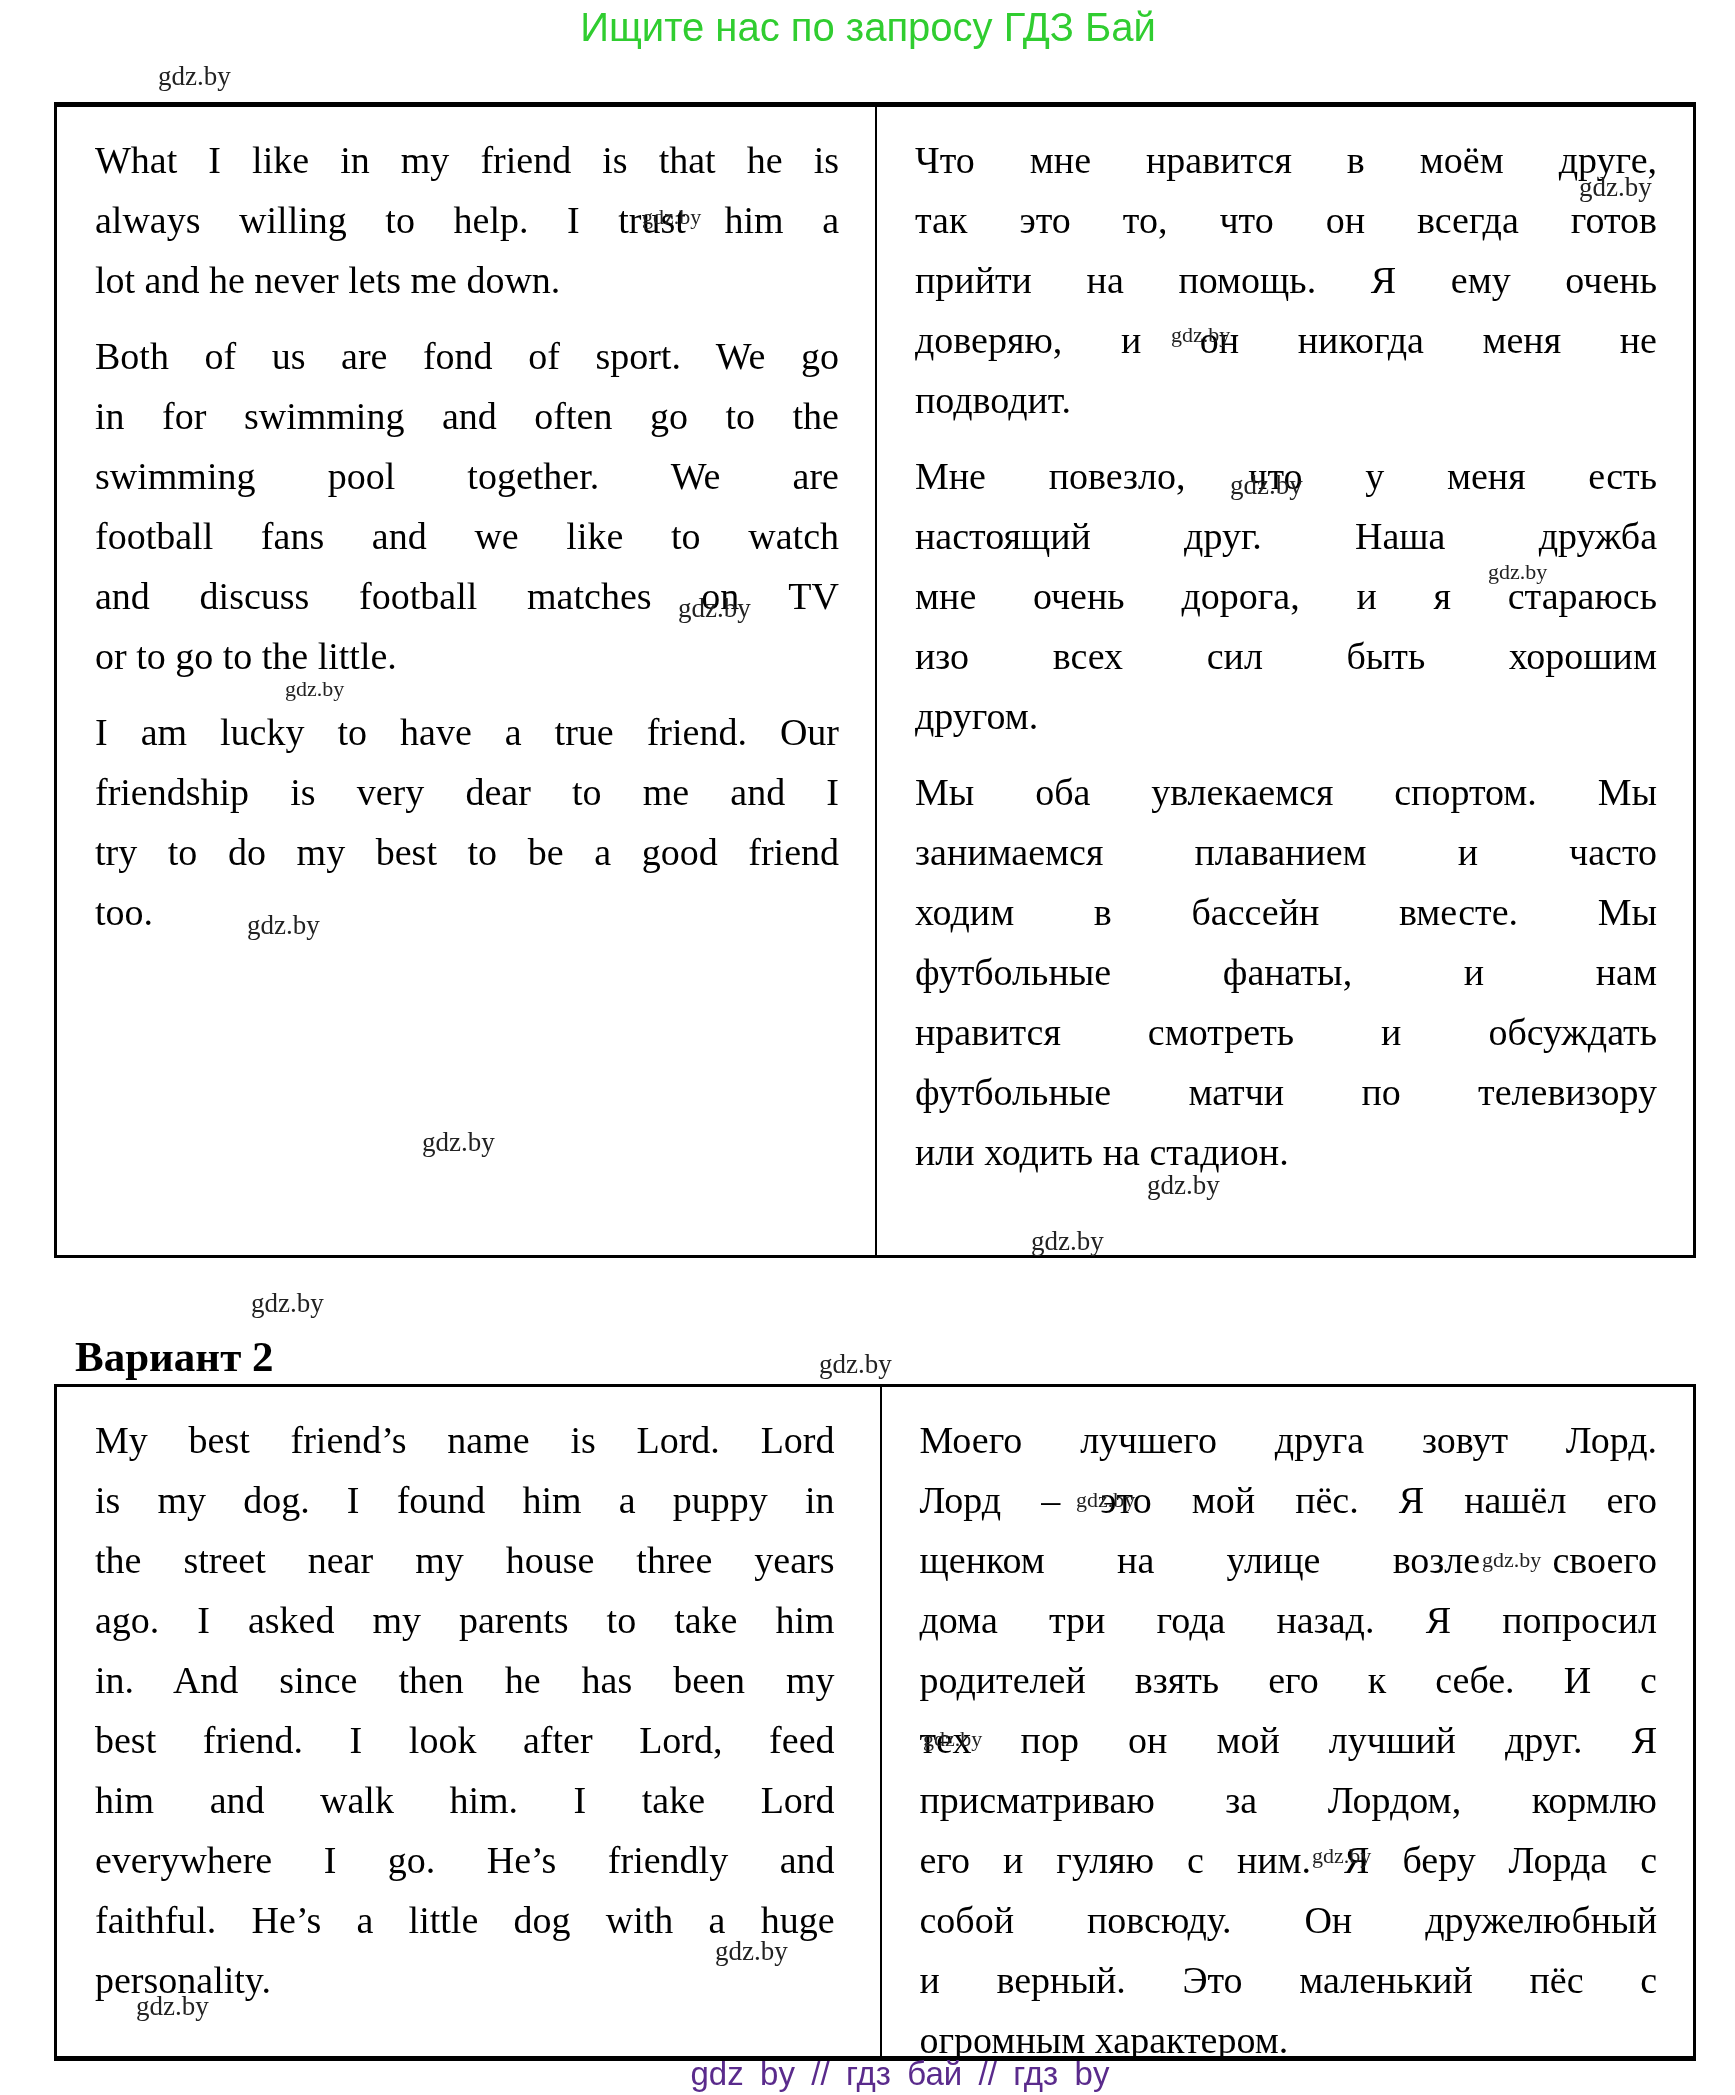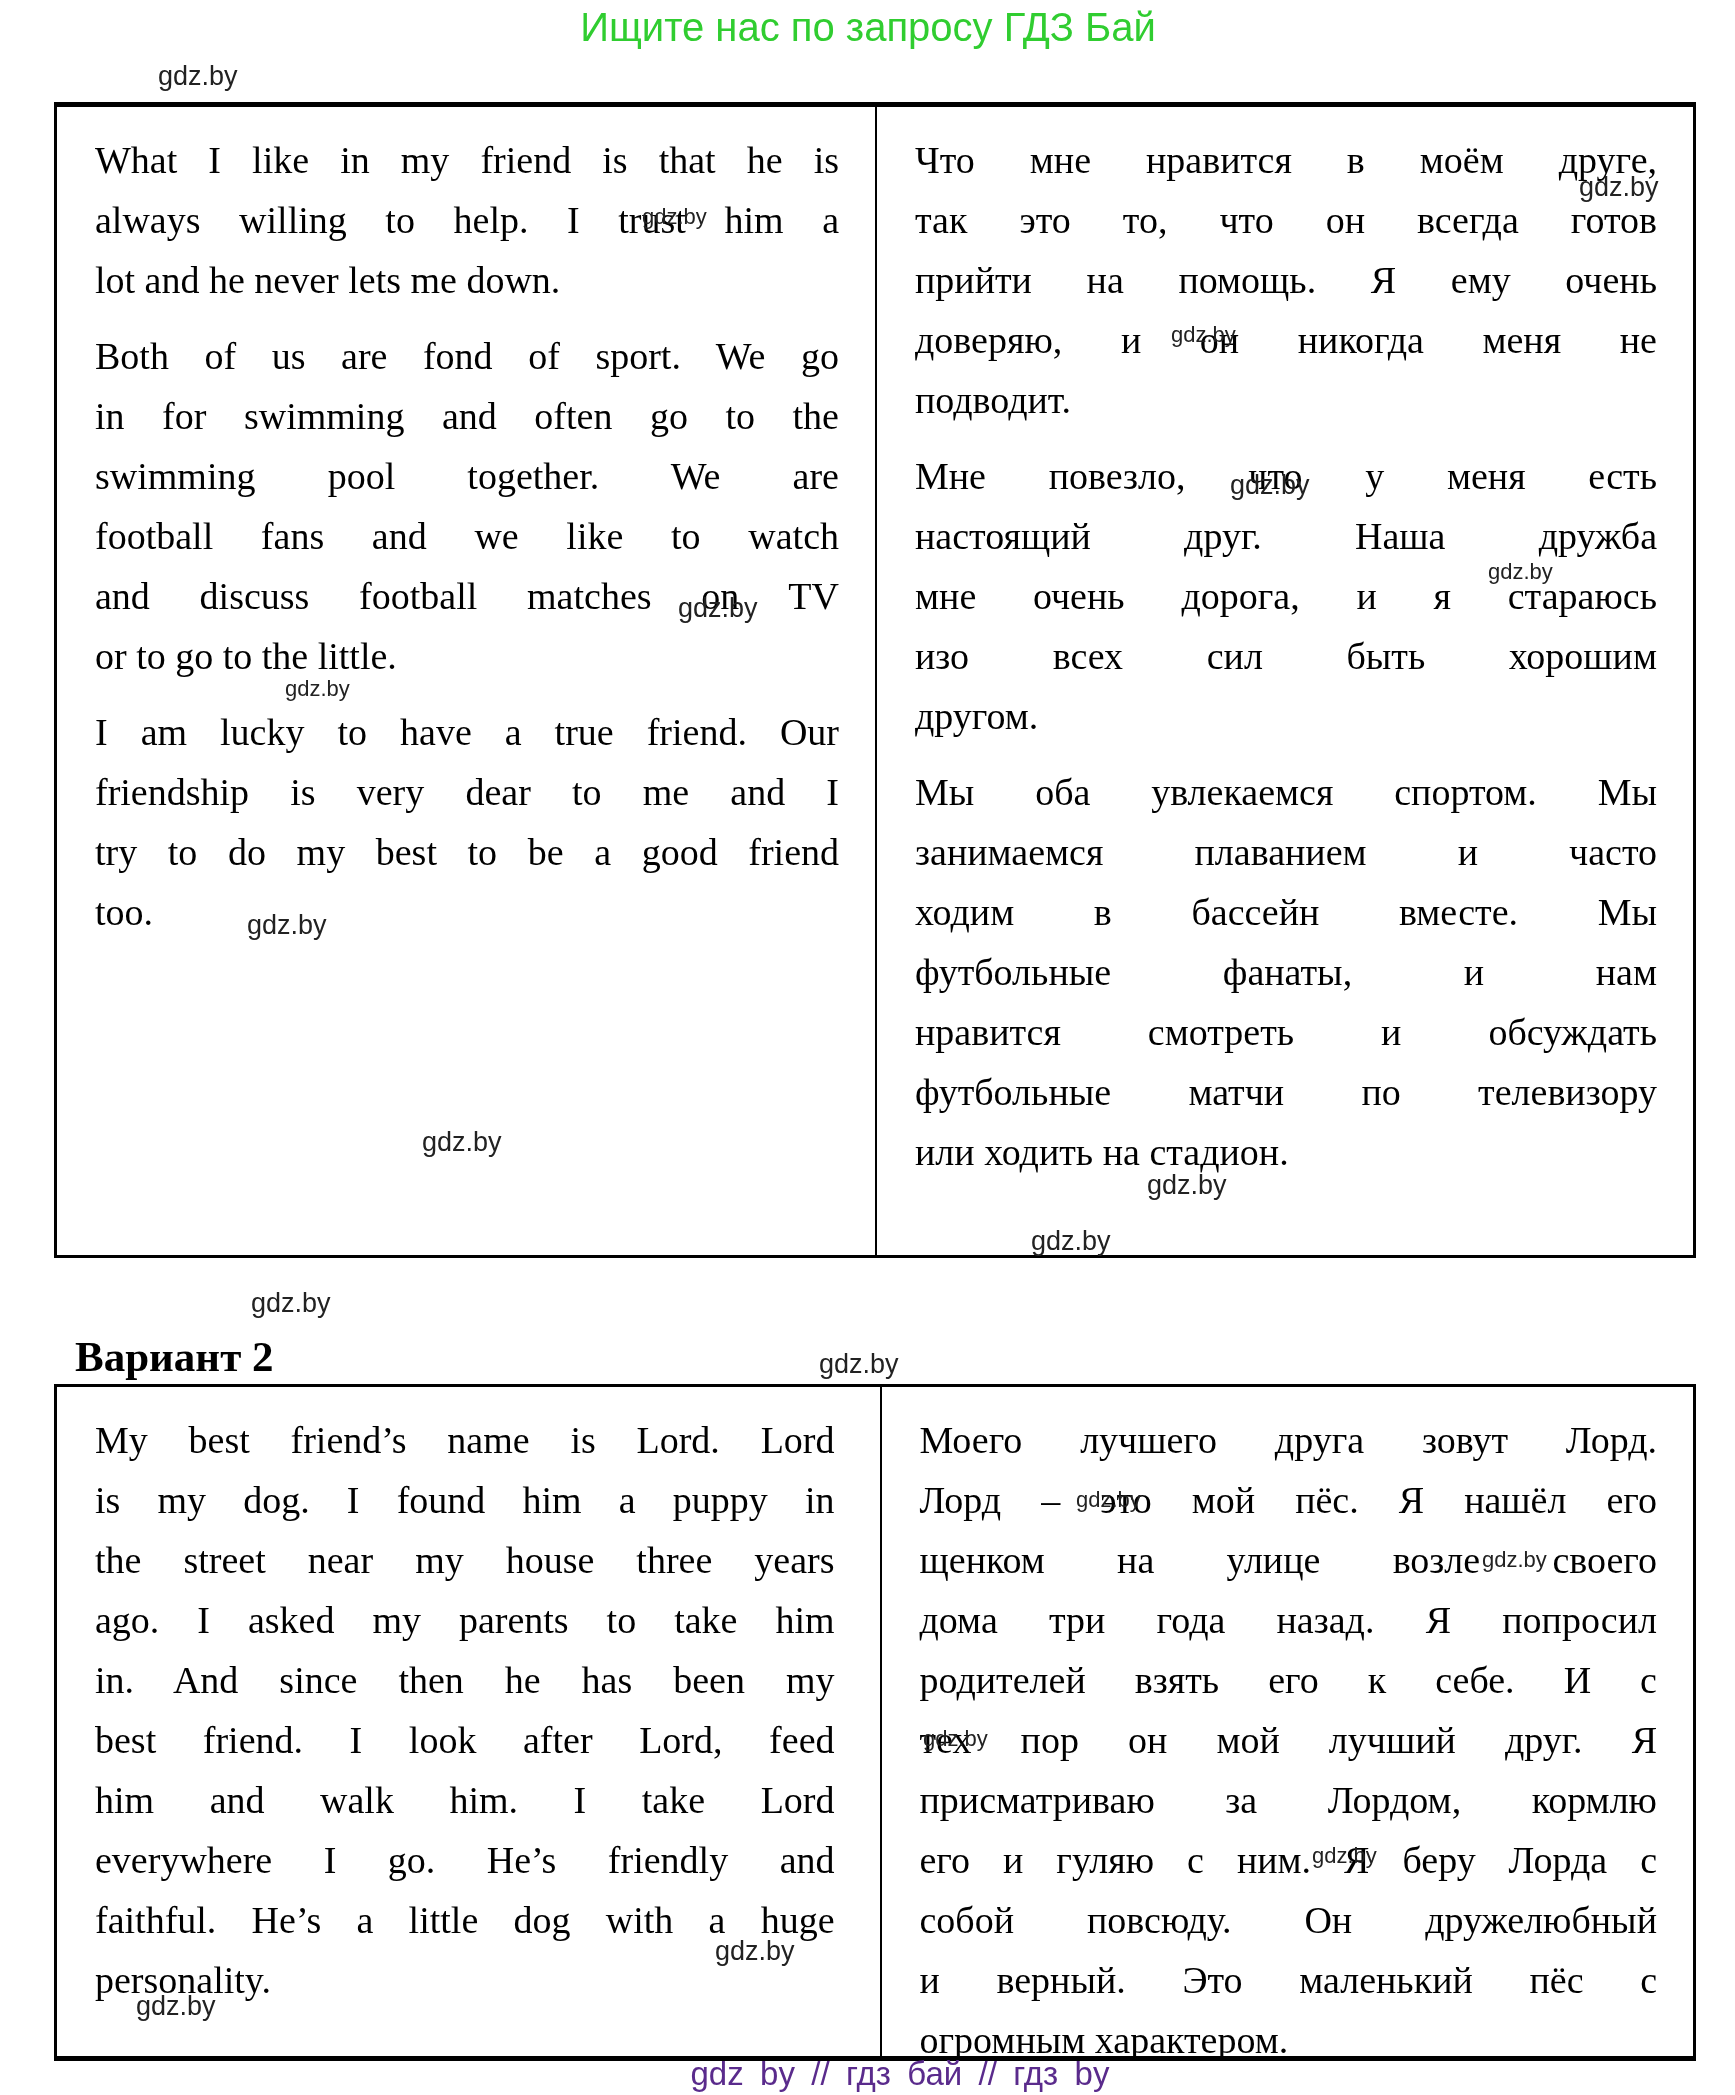--- a/index.html
+++ b/index.html
@@ -51,21 +51,21 @@
   }
   .lastline{
     display:inline-block;
     width:100%;
     text-align:left;
     text-align-last:left;
   }
   
   .wm{
     position:absolute;
-    font-family:Liberation Sans, sans-serif;
+    font-family:Liberation Serif, serif;
     color:#222;
     font-size:27px;
     line-height:1;
     white-space:nowrap;
   }
   .wm.small{ font-size:22px; }
   
   .variant-title{
     position:absolute;
     left:75px;

